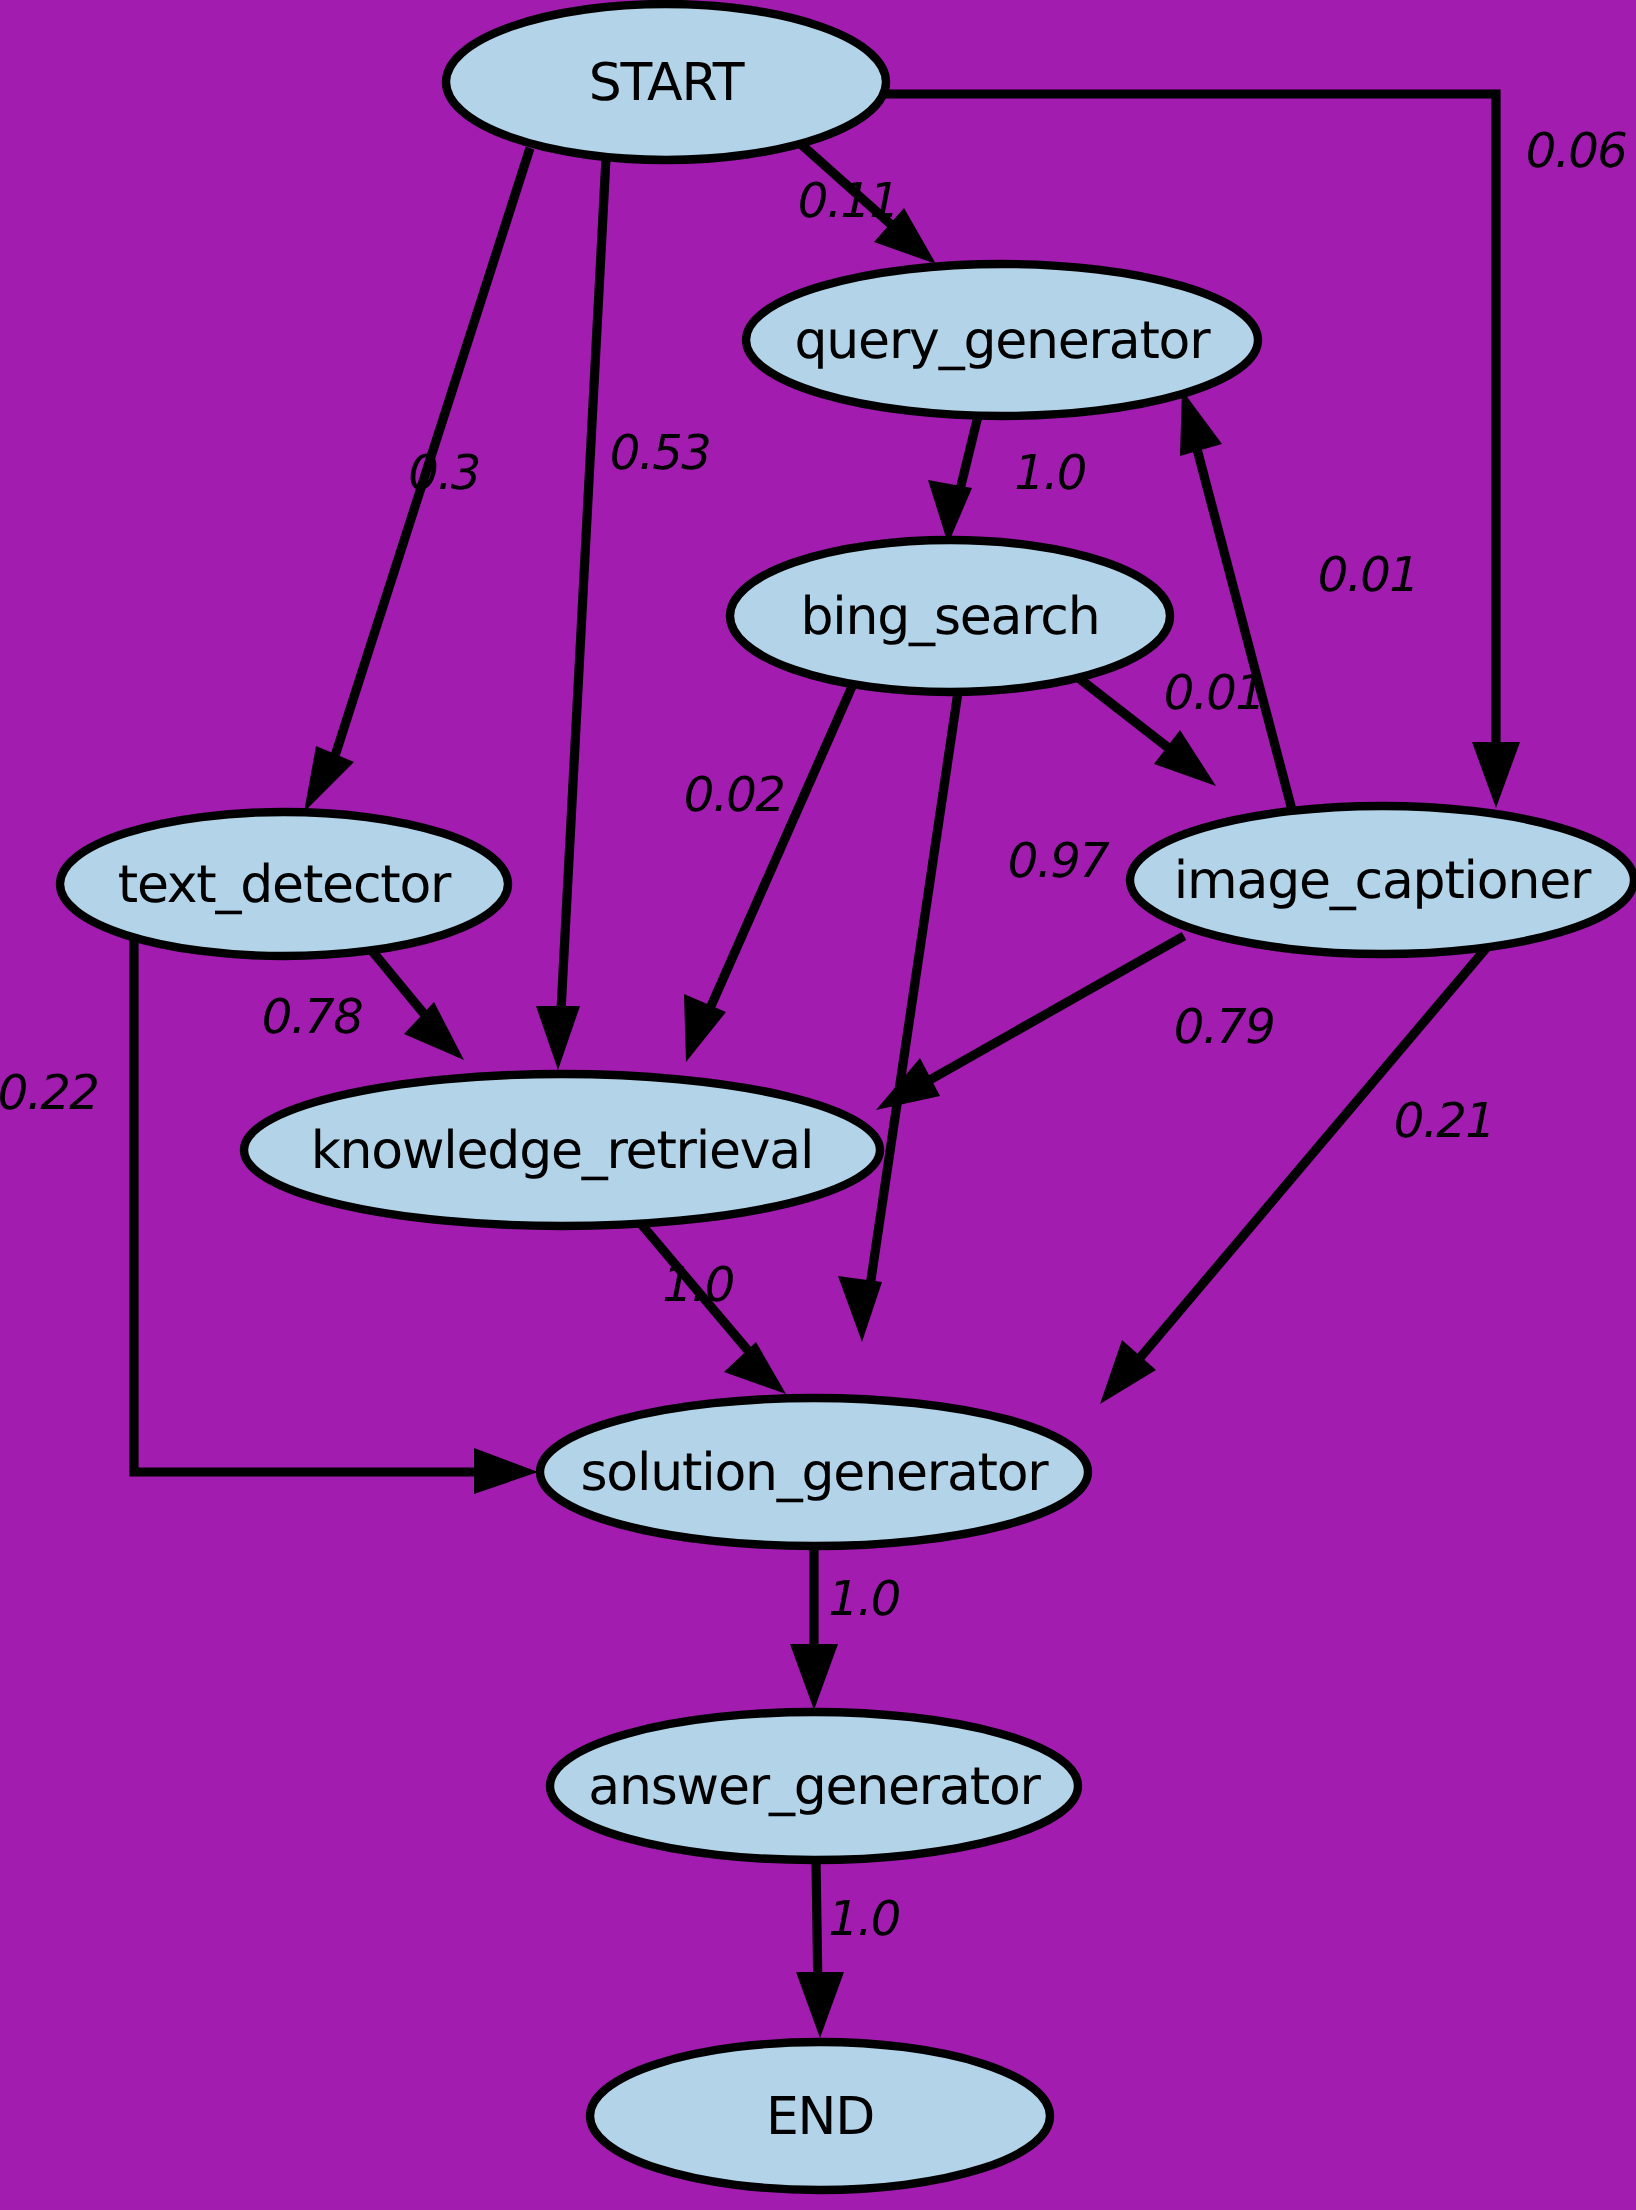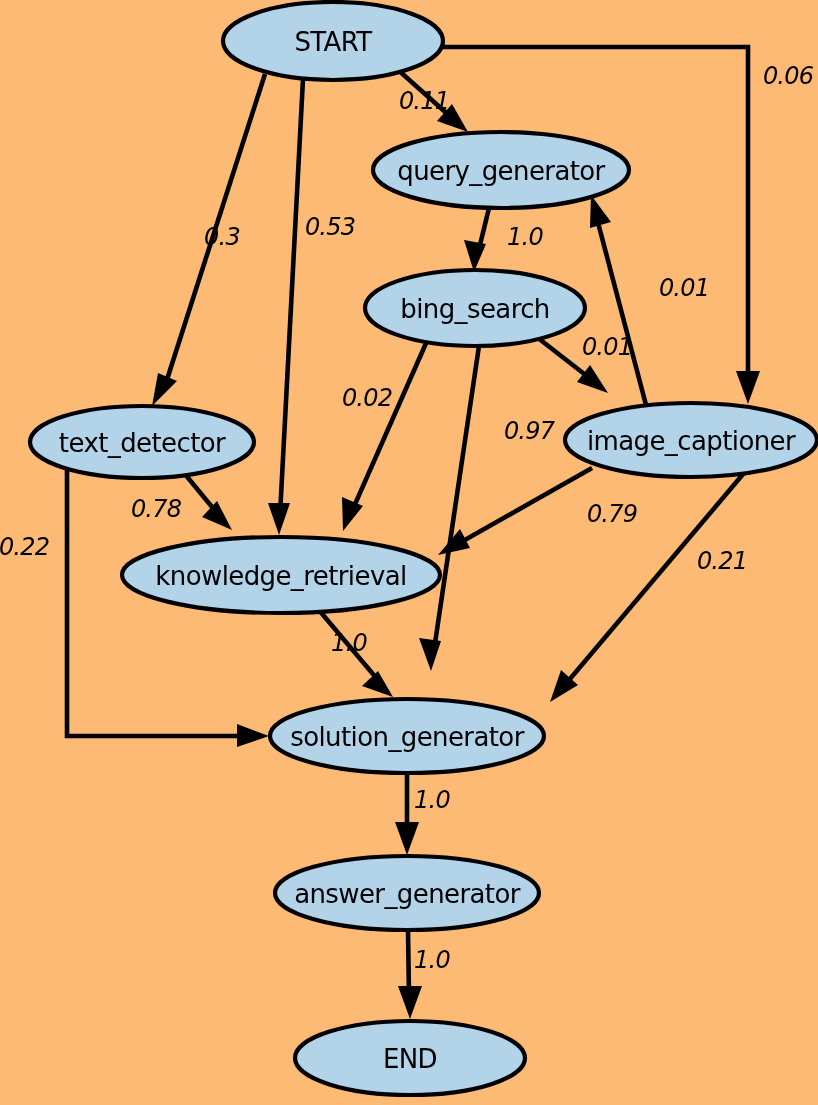--- a/index.html
+++ b/index.html
@@ -11,21 +11,21 @@
   body {
     width: 818px;
     height: 1105px;
     font-family: "DejaVu Sans", sans-serif;
     overflow: hidden;
   }
   #graph-root {
     position: relative;
     width: 818px;
     height: 1105px;
-    background: #fdba74;
+    background: #a21caf;
   }
   svg#graph-canvas {
     position: absolute;
     top: 0;
     left: 0;
     width: 818px;
     height: 1105px;
     display: block;
   }
   .node-ellipse {

